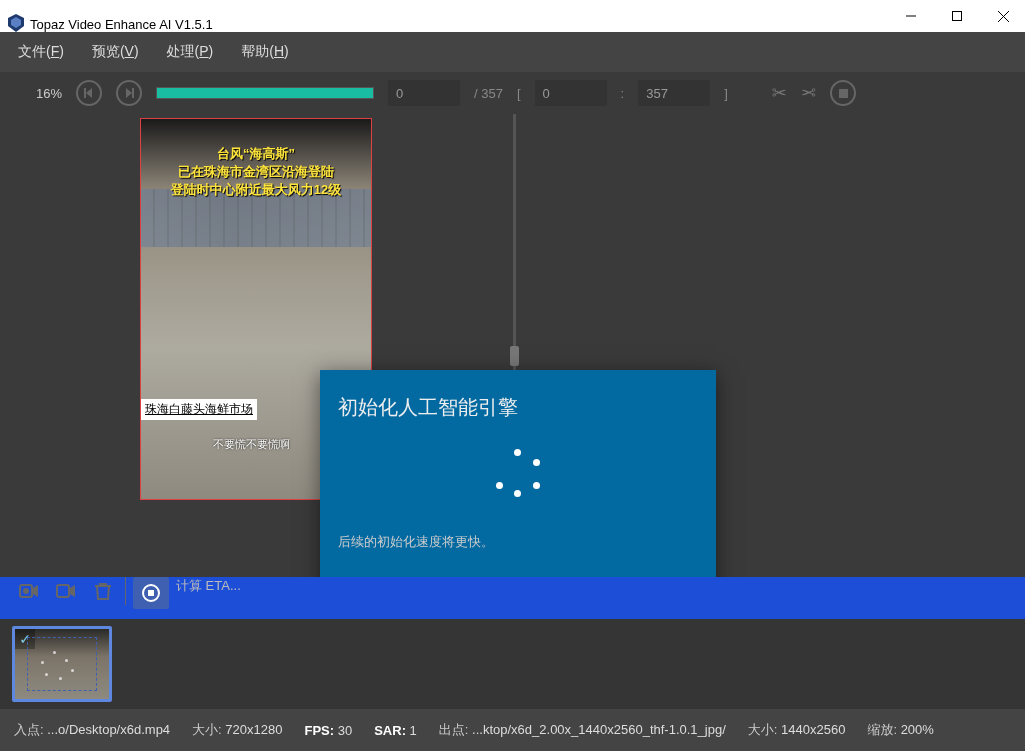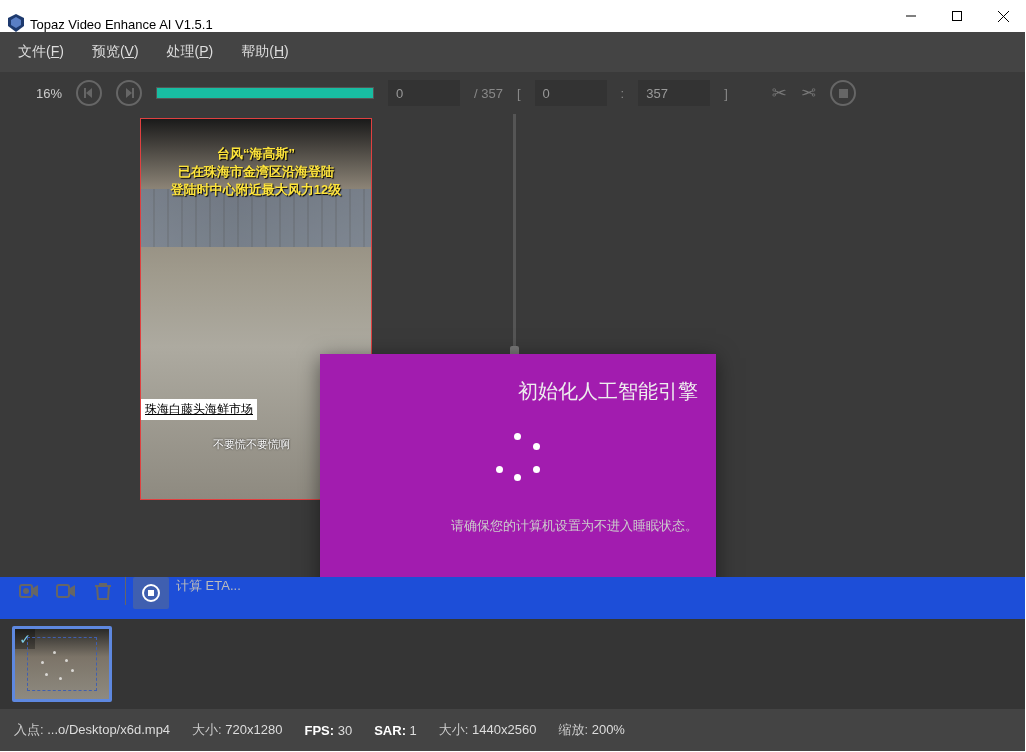--- a/index.html
+++ b/index.html
@@ -36,21 +36,21 @@
 .splitter-handle { position: absolute; top: 50%; left: -3px; width: 9px; height: 20px; background: #777; border-radius: 2px; }
 .video-frame { position: absolute; left: 140px; top: 4px; width: 232px; height: 382px; border: 1px solid #e04040; background: linear-gradient(180deg, #1a1a1a 0%, #8a8275 18%, #9f9a8c 40%, #adaaa0 60%, #8e8a80 100%); overflow: hidden; }
 .video-overlay-text { position: absolute; text-align: center; width: 100%; color: #ffe53b; font-weight: bold; font-size: 13px; line-height: 1.4; text-shadow: 1px 1px 1px #000; }
 .vt1 { top: 26px; }
 .white-tag { position: absolute; left: 0; top: 280px; background: #fff; color: #000; font-size: 12px; padding: 2px 4px; text-decoration: underline; }
 .sub-tag { position: absolute; left: 72px; top: 318px; color: #fff; font-size: 11px; text-shadow: 0 0 2px #000; }
 .bldg { position: absolute; left: 0; top: 70px; width: 100%; height: 58px; background: linear-gradient(90deg, #6a7e9c 0%, #5c708e 40%, #6a7e9c 100%); opacity: 0.55; }
 .bldg::before { content: ""; position: absolute; inset: 0; background: repeating-linear-gradient(90deg, transparent 0 12px, rgba(0,0,0,0.15) 12px 14px); }
 
 
-.dialog { position: absolute; left: 320px; top: 240px; width: 396px; height: 298px; background: #a21caf; color: #ddd; padding: 24px 18px 10px 18px; font-size: 14px; box-shadow: 0 4px 20px rgba(0,0,0,0.5); text-align: right; }
+.dialog { position: absolute; left: 320px; top: 256px; width: 396px; height: 298px; background: #0369a1; color: #ddd; padding: 24px 18px 10px 18px; font-size: 14px; box-shadow: 0 4px 20px rgba(0,0,0,0.5); }
 .dialog h2 { font-weight: normal; font-size: 20px; color: #eee; margin-bottom: 28px; }
 .spinner { width: 48px; height: 48px; margin: 0 auto 34px auto; position: relative; }
 .spinner span { position: absolute; width: 7px; height: 7px; background: #fff; border-radius: 50%; }
 .s1 { top: 0; left: 20px; }
 .s2 { top: 10px; right: 2px; }
 .s3 { bottom: 8px; right: 2px; }
 .s4 { bottom: 0; left: 20px; }
 .s5 { bottom: 8px; left: 2px; }
 .dialog p { line-height: 1.7; color: #ccc; font-size: 13px; }
 .dialog .note { margin-top: 22px; }
@@ -164,20 +164,21 @@
 
     <div class="dialog">
       <h2>初始化人工智能引擎</h2>
       <div class="spinner">
         <span class="s1"></span>
           <span class="s2"></span>
           <span class="s3"></span>
           <span class="s4"></span>
           <span class="s5"></span>
       </div>
+      <p>后续的初始化速度将更快。</p>
       <p class="note">请确保您的计算机设置为不进入睡眠状态。</p>
     </div>
   </div>
 
   <div class="ctrl-bar">
     <div class="ico-btn">
         <svg width="22" height="16">
           <rect x="2" y="2" width="12" height="12" rx="2" fill="none" stroke="#666" stroke-width="2"></rect>
           <polygon points="15,5 20,2 20,14 15,11" fill="#666"></polygon>
           <circle cx="8" cy="8" r="3" fill="#666"></circle>
@@ -217,17 +218,18 @@
           <i style="top:32px;left:26px"></i>
       </div>
     </div>
   </div>
 
   <div class="status">
     <span><span class="lbl">入点:</span> <span>...o/Desktop/x6d.mp4</span></span>
     <span><span class="lbl">大小:</span> <span>720x1280</span></span>
     <span><span class="bold">FPS:</span> <span>30</span></span>
     <span><span class="bold">SAR:</span> <span>1</span></span>
+    <span><span class="lbl">出点:</span> <span>...ktop/x6d_2.00x_1440x2560_thf-1.0.1_jpg/</span></span>
     <span><span class="lbl">大小:</span> <span>1440x2560</span></span>
     <span><span class="lbl">缩放:</span> <span>200%</span></span>
   </div>
 
 </div>
 
 </body></html>

